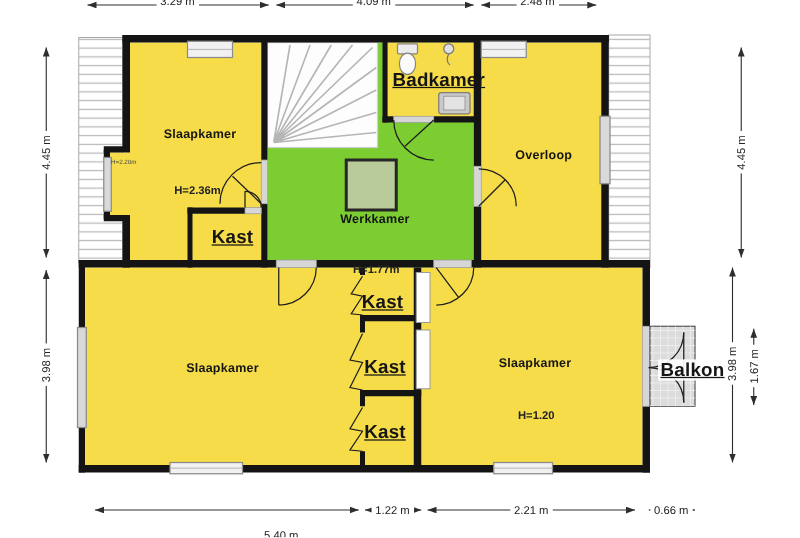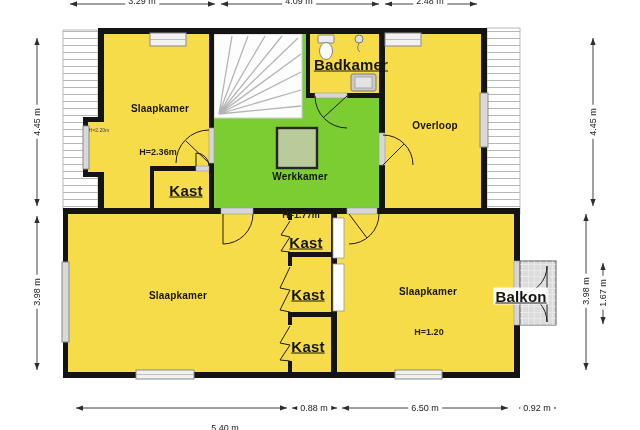--- a/index.html
+++ b/index.html
@@ -191,38 +191,38 @@
     <line x1="593" y1="38" x2="593" y2="206" marker-start="url(#arr)" marker-end="url(#arr)"></line>
     <line x1="586" y1="214" x2="586" y2="370" marker-start="url(#arr)" marker-end="url(#arr)"></line>
     <line x1="603" y1="263" x2="603" y2="324" marker-start="url(#arr)" marker-end="url(#arr)"></line>
   </g>
 </svg>
 
 <div class="dim" style="left:142px;top:1px;">3.29 m</div>
 <div class="dim" style="left:299px;top:1px;">4.09 m</div>
 <div class="dim" style="left:430px;top:1px;">2.48 m</div>
 <div class="dim" style="left:181px;top:428px;margin-left:44px;">5.40 m</div>
-<div class="dim" style="left:314px;top:408px;">0.88 m</div>
-<div class="dim" style="left:425px;top:408px;">6.50 m</div>
-<div class="dim" style="left:537px;top:408px;">0.92 m</div>
+<div class="dim" style="left:314px;top:408px;">1.22 m</div>
+<div class="dim" style="left:425px;top:408px;">2.21 m</div>
+<div class="dim" style="left:537px;top:408px;">0.66 m</div>
 <div class="dim v" style="left:37px;top:122px;">4.45 m</div>
 <div class="dim v" style="left:37px;top:292px;">3.98 m</div>
 <div class="dim v" style="left:593px;top:122px;">4.45 m</div>
 <div class="dim v" style="left:586px;top:291px;">3.98 m</div>
 <div class="dim v" style="left:603px;top:293px;">1.67 m</div>
 
 <div class="lbl" style="left:160px;top:108px;">Slaapkamer</div>
 <div class="lbl h" style="left:158px;top:128px;">H=2.36m</div>
 <div class="lbl tiny" style="left:99px;top:130px;">H=2.20m</div>
 <div class="lbl small" style="left:186px;top:190px;">Kast</div>
 <div class="lbl small" style="left:351px;top:64px;">Badkamer</div>
 <div class="lbl" style="left:435px;top:125px;">Overloop</div>
 <div class="lbl" style="left:300px;top:176px;">Werkkamer</div>
 <div class="lbl h" style="left:301px;top:191px;">H=1.77m</div>
 <div class="lbl" style="left:178px;top:295px;">Slaapkamer</div>
 <div class="lbl small" style="left:306px;top:242px;">Kast</div>
 <div class="lbl small" style="left:308px;top:294px;">Kast</div>
 <div class="lbl small" style="left:308px;top:346px;">Kast</div>
 <div class="lbl" style="left:428px;top:291px;">Slaapkamer</div>
 <div class="lbl h" style="left:429px;top:308px;">H=1.20</div>
-<div class="lbl small plate" style="left:521px;top:296px;">Balkon</div>
+<div class="lbl small plate" style="left:554px;top:296px;">Balkon</div>
 
 </div>
 
 </body></html>

